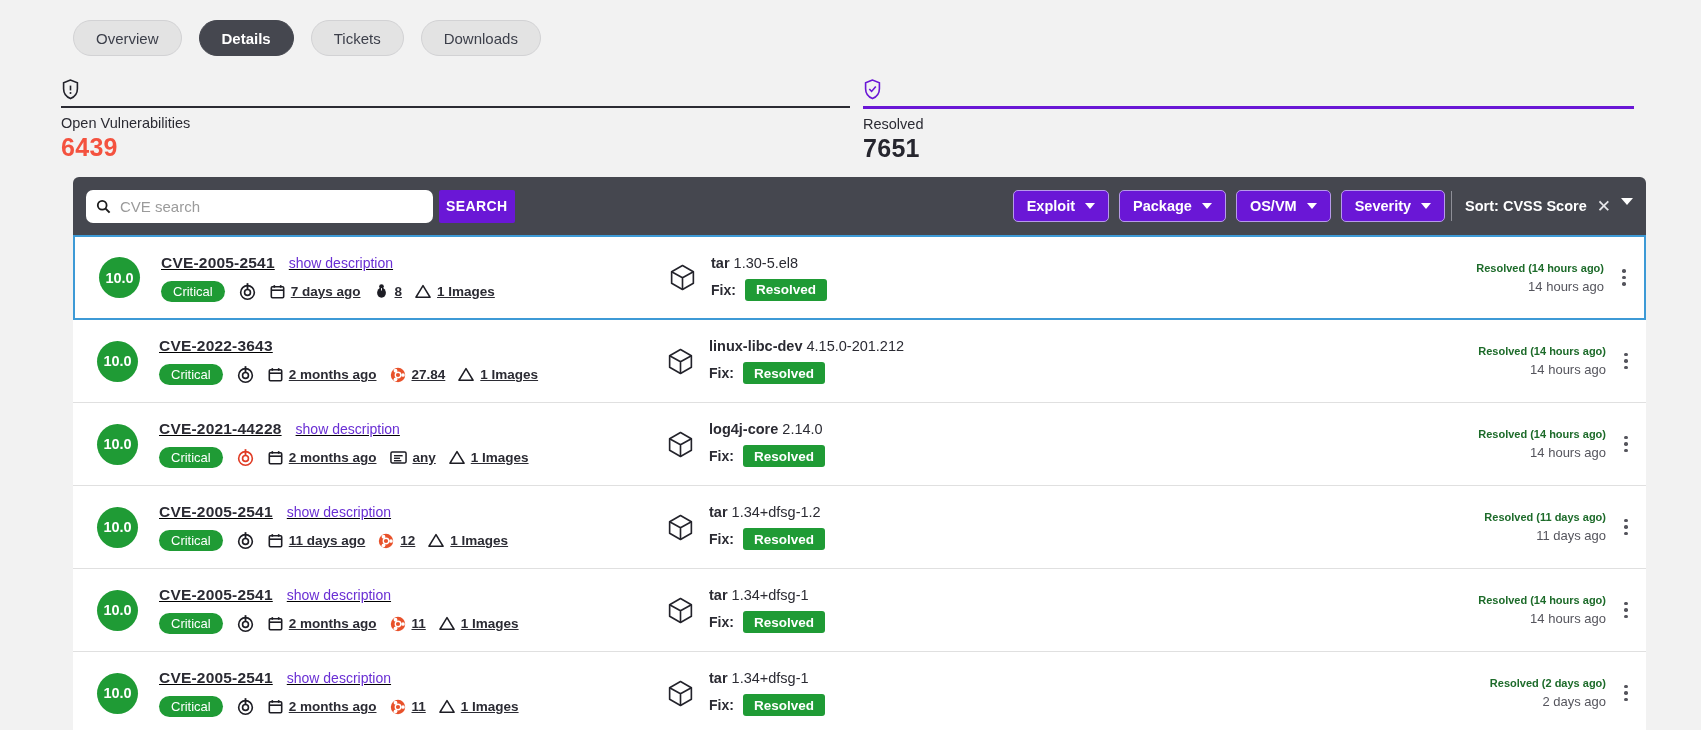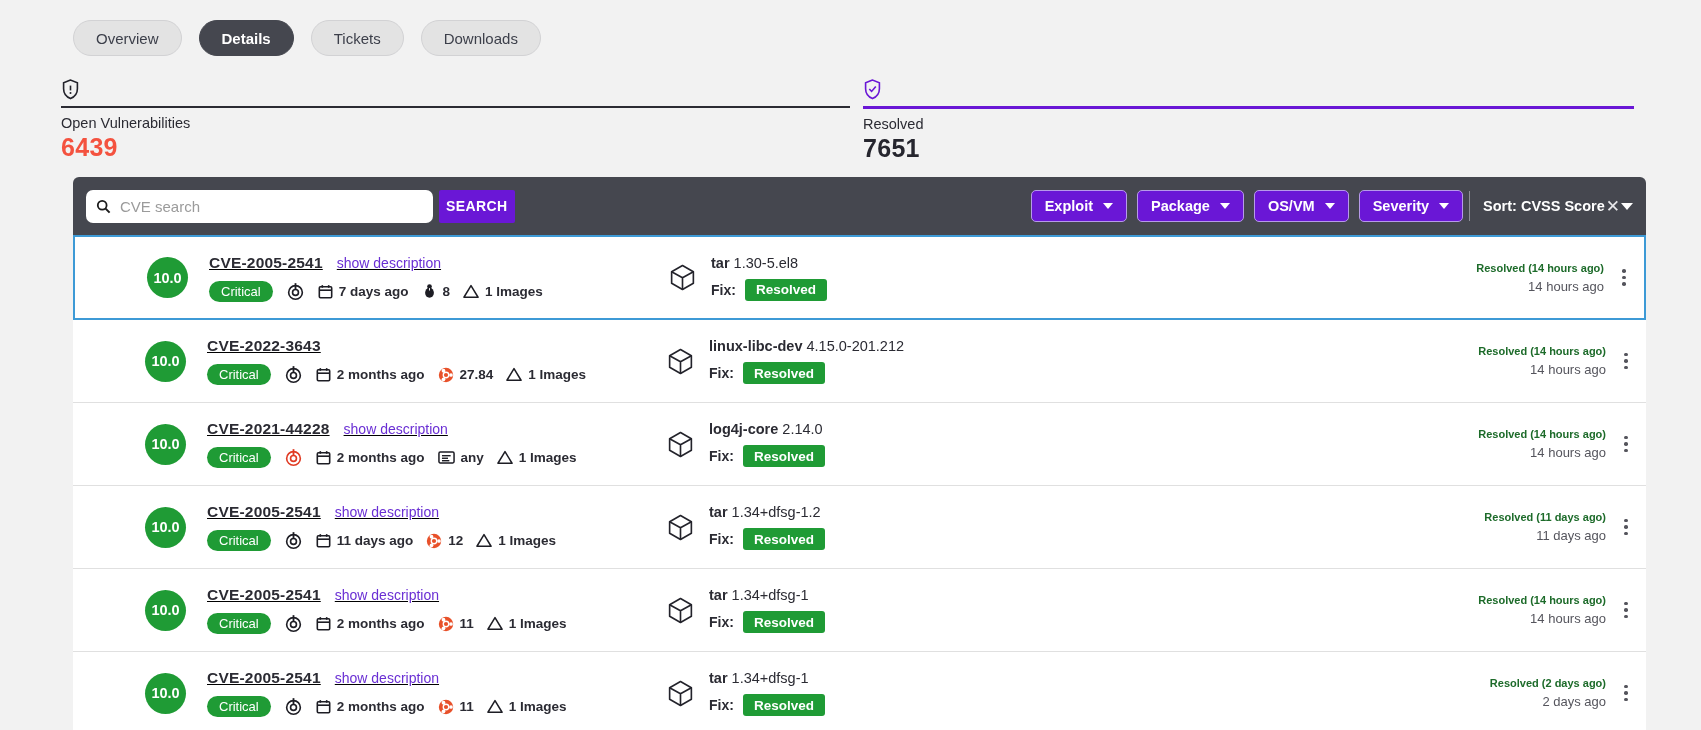--- a/index.html
+++ b/index.html
@@ -59,48 +59,48 @@
     font-family: "Liberation Sans", sans-serif;
   }
   .filters { margin-left: auto; display: flex; gap: 10px; }
   .fbtn {
     height: 32px; padding: 0 13px; background: #6a17d6; color: #fff;
     border: 1px solid #b79aea; border-radius: 5px; font-size: 14.5px; font-weight: 600;
     display: flex; align-items: center; gap: 10px; cursor: pointer; white-space: nowrap;
   }
   .caret { width: 0; height: 0; border-left: 5px solid transparent; border-right: 5px solid transparent; border-top: 6px solid #fff; }
   .sortsep { width: 1px; height: 30px; background: #8e8f97; margin: 0 13px 0 6px; }
-  .sortbox { display: flex; align-items: center; gap: 1px; color: #fff; font-size: 14.5px; font-weight: 600; white-space: nowrap; }
+  .sortbox { display: flex; gap: 10px; color: #fff; font-size: 14.5px; font-weight: 600; white-space: nowrap; }
   .sortx { font-size: 17px; font-weight: 400; color: #e7e7ea; cursor: pointer; line-height: 1; }
   .sortcaret { width: 0; height: 0; border-left: 6px solid transparent; border-right: 6px solid transparent; border-top: 7px solid #fff; cursor: pointer; }
 
   
   .list { position: absolute; left: 73px; top: 235px; width: 1573px; }
   .row {
     position: relative; background: #fff; height: 83px;
     border-bottom: 1px solid #e0e0e0; display: flex; align-items: center;
   }
   .row.selected { border: 2px solid #3d9ad6; height: 85px; }
   .col-cve { width: 580px; display: flex; align-items: center; padding-left: 24px; }
   .score {
     width: 41px; height: 41px; border-radius: 50%; background: #1f9b35; color: #fff;
     display: flex; align-items: center; justify-content: center;
-    font-size: 14.5px; font-weight: 700; flex: none; margin-left: 48px;
+    font-size: 14.5px; font-weight: 700; flex: none;
   }
   .cvemeta { margin-left: 21px; }
   .cveline1 { display: flex; align-items: baseline; gap: 14px; text-decoration: underline; }
   .cveid { font-size: 15.5px; font-weight: 700; color: #2b2b33; letter-spacing: .2px; }
   .showdesc { font-size: 14px; color: #6a2fd4; cursor: pointer; }
   .cveline2 { display: flex; align-items: center; gap: 13px; margin-top: 9px; }
   .sevpill {
     background: #1f9b35; color: #fff; border-radius: 11px; height: 21px;
     padding: 0 12px; font-size: 13px; font-weight: 400;
     display: flex; align-items: center;
   }
-  .meta { display: flex; align-items: center; gap: 6px; font-size: 13.5px; font-weight: 700; color: #2b2b33; white-space: nowrap; }
+  .meta { display: flex; align-items: center; gap: 6px; font-size: 13.5px; font-weight: 700; color: #2b2b33; white-space: nowrap; text-decoration: underline; }
   .col-pkg { width: 690px; display: flex; align-items: center; gap: 16px; padding-left: 15px; }
   .pkgtext .pline1 { font-size: 14.5px; color: #2b2b33; }
   .pkgtext .pname { font-weight: 700; }
   .pkgtext .pline2 { display: flex; align-items: center; gap: 9px; margin-top: 8px; }
   .fixlabel { font-size: 14px; font-weight: 700; color: #2b2b33; }
   .fixpill {
     background: #1f9b35; color: #fff; border-radius: 3px; height: 22px;
     padding: 0 11px; font-size: 13.5px; font-weight: 700;
     display: flex; align-items: center;
   }

